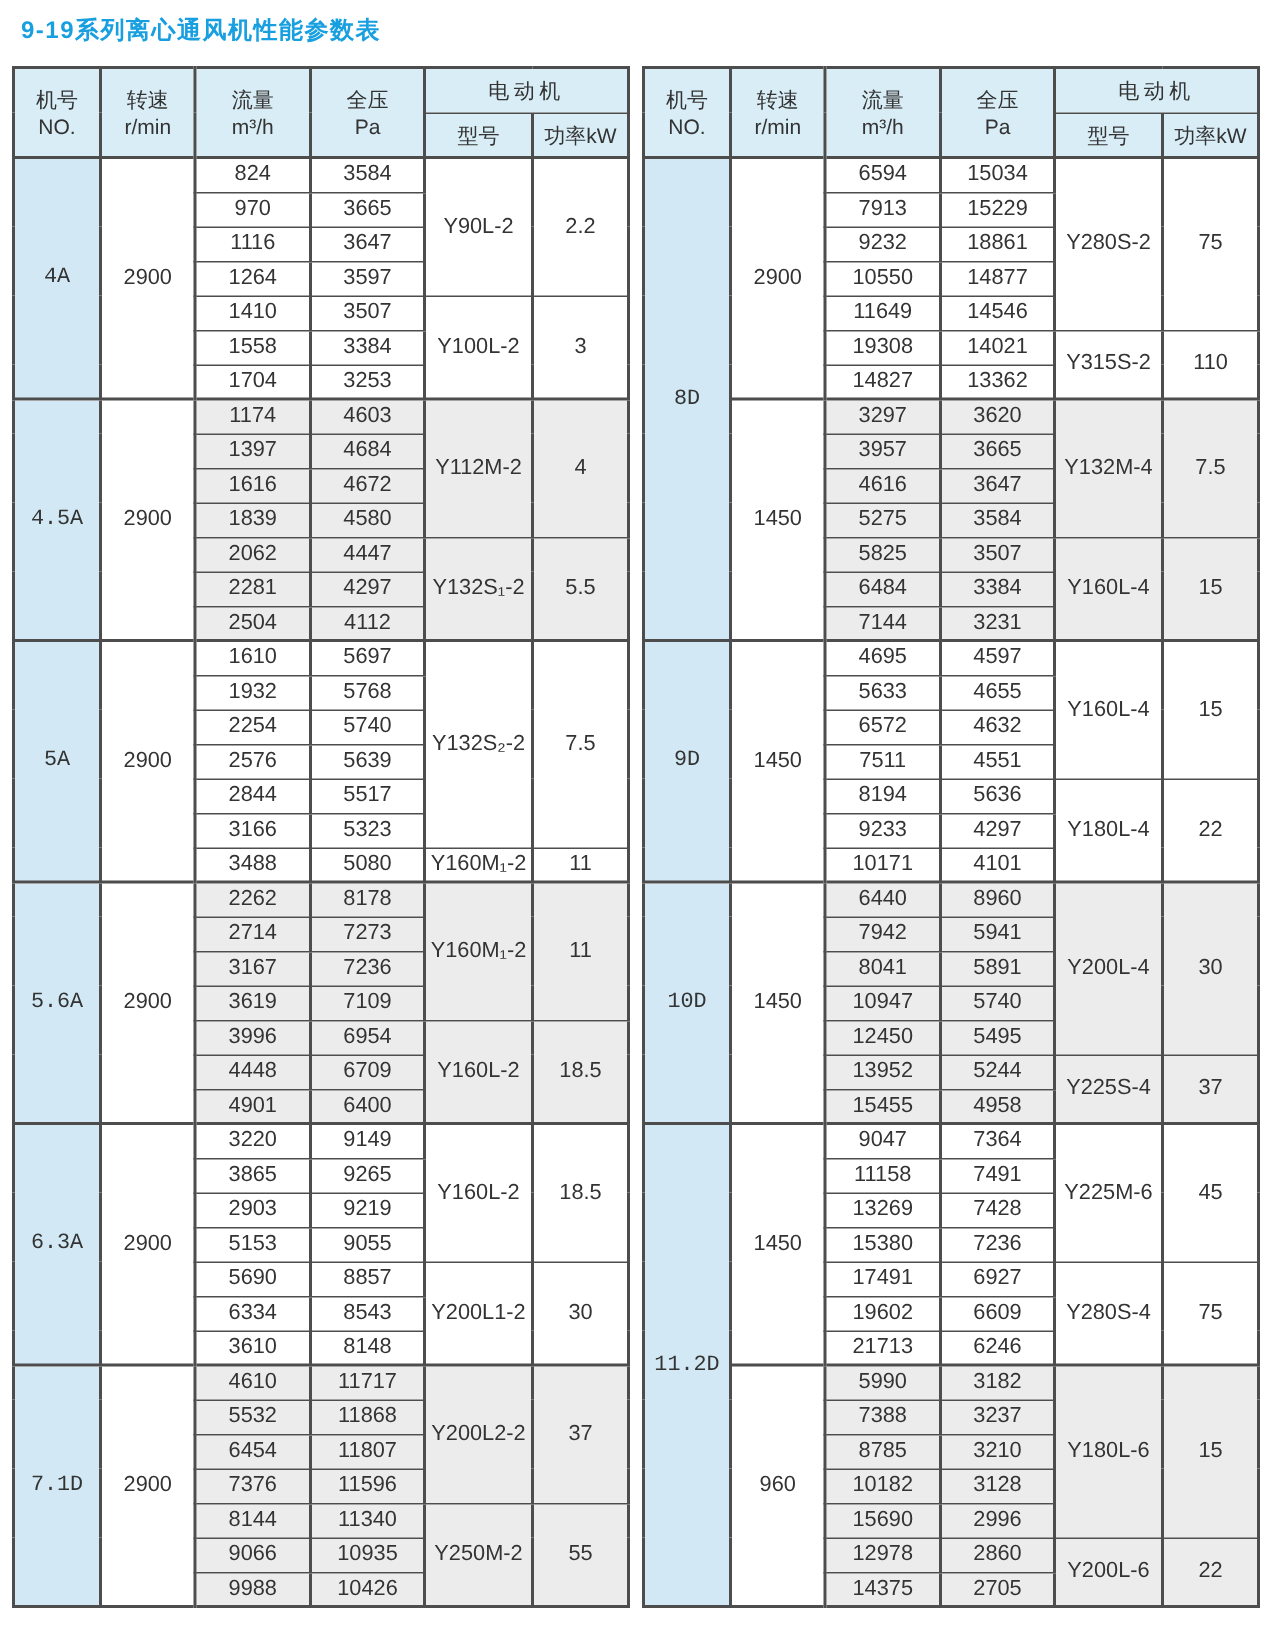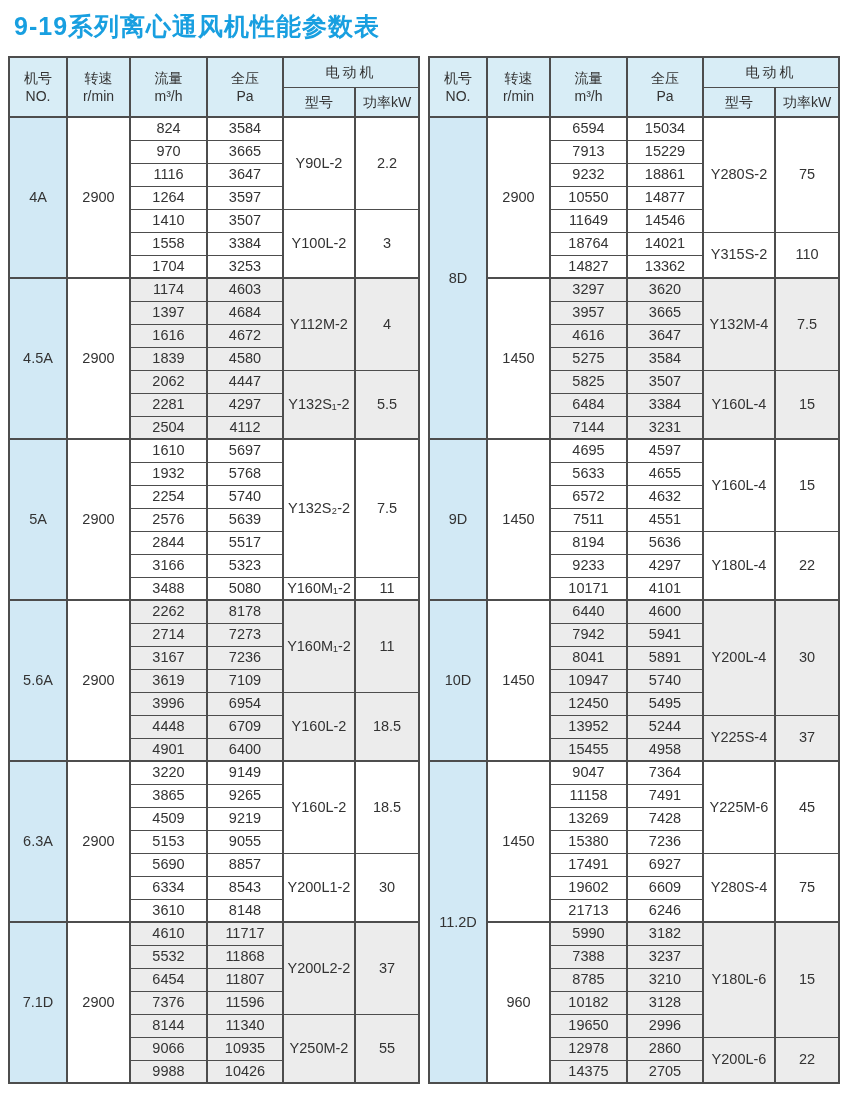--- a/index.html
+++ b/index.html
@@ -11,40 +11,40 @@
     --text-color:#333333;
   }
   *{box-sizing:border-box;}
   html,body{margin:0;padding:0;}
   body{
     width:850px;height:1097px;background:#ffffff;
     font-family:"Liberation Sans","DejaVu Sans",sans-serif;
     color:var(--text-color);
   }
   h1{
-    font-size:25px;font-weight:bold;color:var(--title-color);
+    font-size:16px;font-weight:bold;color:var(--title-color);
     margin:10px 0 13px 14px;letter-spacing:1px;
   }
   .tables{display:flex;gap:8px;padding:0 8px;align-items:flex-start;}
   table{
     border-collapse:collapse;table-layout:fixed;
     border:2px solid var(--border-color);
   }
   th,td{
     border:1px solid var(--border-color);
     border-left-width:2px;border-right-width:2px;
     text-align:center;vertical-align:middle;
     padding:0;font-size:14.5px;line-height:1.3;
     color:var(--text-color);overflow:hidden;white-space:nowrap;
   }
   thead tr{height:30px;}
   tbody tr{height:23px;}
   th{background:var(--head-bg);font-weight:normal;font-size:14px;}
   th.th-motor{letter-spacing:3px;margin-top:35px;}
-  td.no-cell{background:var(--no-bg);}
+  td.no-cell{background:var(--no-bg);font-family:Liberation Mono, monospace;}
   td.shaded{background:var(--shade-bg);}
   tr.group-start td{border-top-width:2px;}
   tr.section-start td{border-top-width:2px;margin-top:28px;}
 </style>
 </head>
 <body>
 
 <h1>9-19系列离心通风机性能参数表</h1>
 
 <div class="tables">
@@ -214,21 +214,21 @@
           <td class="num">3220</td>
           <td class="num">9149</td>
           <td class="motor" rowspan="4">Y160L-2</td>
           <td class="num" rowspan="4">18.5</td>
         </tr>
         <tr>
           <td class="num">3865</td>
           <td class="num">9265</td>
         </tr>
         <tr>
-          <td class="num">4509</td>
+          <td class="num">2903</td>
           <td class="num">9219</td>
         </tr>
         <tr>
           <td class="num">5153</td>
           <td class="num">9055</td>
         </tr>
         <tr>
           <td class="num">5690</td>
           <td class="num">8857</td>
           <td class="motor" rowspan="3">Y200L1-2</td>
@@ -320,21 +320,21 @@
         </tr>
         <tr>
           <td class="num">10550</td>
           <td class="num">14877</td>
         </tr>
         <tr>
           <td class="num">11649</td>
           <td class="num">14546</td>
         </tr>
         <tr>
-          <td class="num">18764</td>
+          <td class="num">19308</td>
           <td class="num">14021</td>
           <td class="motor" rowspan="2">Y315S-2</td>
           <td class="num" rowspan="2">110</td>
         </tr>
         <tr>
           <td class="num">14827</td>
           <td class="num">13362</td>
         </tr>
         <tr class="section-start">
           <td class="rpm-cell" rowspan="7">1450</td>
@@ -400,21 +400,21 @@
           <td class="num">4297</td>
         </tr>
         <tr>
           <td class="num">10171</td>
           <td class="num">4101</td>
         </tr>
         <tr class="group-start">
           <td class="no-cell" rowspan="7">10D</td>
           <td class="rpm-cell" rowspan="7">1450</td>
           <td class="num shaded">6440</td>
-          <td class="num shaded">4600</td>
+          <td class="num shaded">8960</td>
           <td class="motor shaded" rowspan="5">Y200L-4</td>
           <td class="num shaded" rowspan="5">30</td>
         </tr>
         <tr>
           <td class="num shaded">7942</td>
           <td class="num shaded">5941</td>
         </tr>
         <tr>
           <td class="num shaded">8041</td>
           <td class="num shaded">5891</td>
@@ -484,21 +484,21 @@
         </tr>
         <tr>
           <td class="num shaded">8785</td>
           <td class="num shaded">3210</td>
         </tr>
         <tr>
           <td class="num shaded">10182</td>
           <td class="num shaded">3128</td>
         </tr>
         <tr>
-          <td class="num shaded">19650</td>
+          <td class="num shaded">15690</td>
           <td class="num shaded">2996</td>
         </tr>
         <tr>
           <td class="num shaded">12978</td>
           <td class="num shaded">2860</td>
           <td class="motor shaded" rowspan="2">Y200L-6</td>
           <td class="num shaded" rowspan="2">22</td>
         </tr>
         <tr>
           <td class="num shaded">14375</td>

